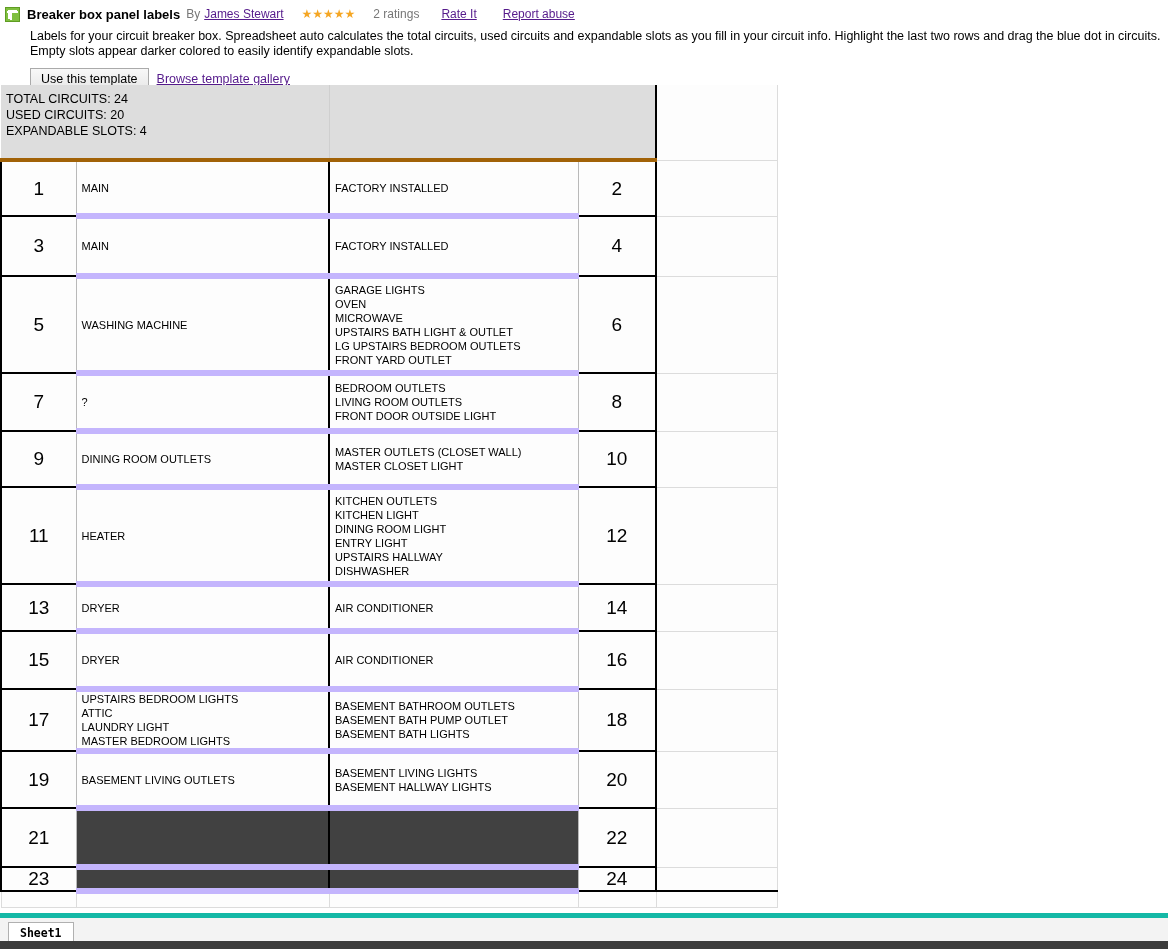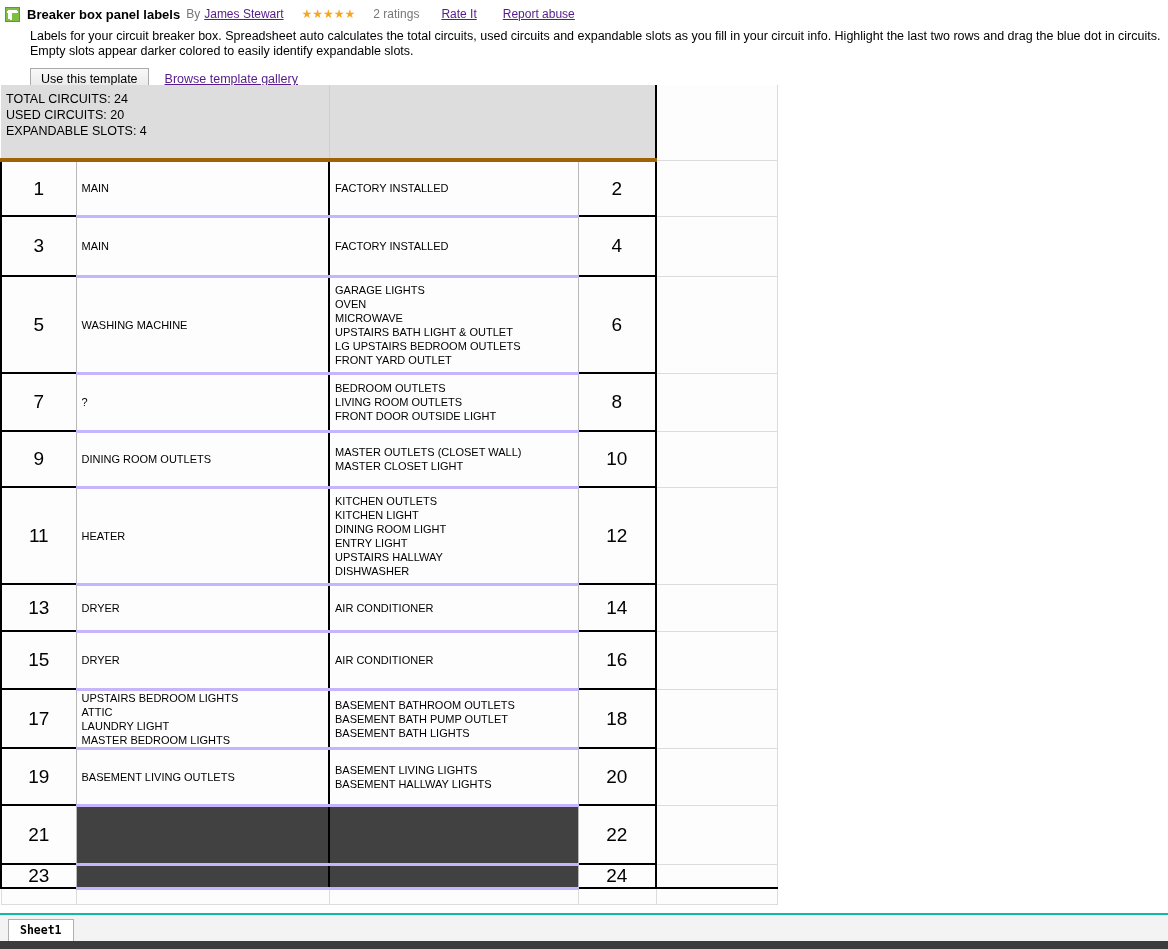--- a/index.html
+++ b/index.html
@@ -101,21 +101,21 @@
     font-family: "Liberation Sans", sans-serif;
     font-size: 12.5px;
     color: #000;
     background: linear-gradient(to bottom, #f8f8f8, #e8e8e8);
     border: 1px solid #aaaaaa;
     padding: 3px 10px;
     cursor: pointer;
     line-height: 14px;
   }
   .gallery-link {
-    margin-left: 16px;
+    margin-left: 8px;
     font-size: 12.5px;
     color: #551a8b;
     text-decoration: underline;
     cursor: pointer;
   }
 
   
   #sheet-area {
     position: absolute;
     top: 85px; left: 0;
@@ -175,21 +175,21 @@
   tr.data td.numright {
     text-align: center;
     font-size: 19px;
     color: #000;
     border-left: 1px solid #b9b9b9;
     border-right: 2px solid #000;
     border-bottom: 2px solid #000;
   }
   tr.data td.desccell {
     padding: 0 0 0 5px;
-    border-bottom: 3px solid #c4b5fd;
+    border-bottom: 6px solid #c4b5fd;
   }
   tr.data td.desccell.left-of-mid { border-right: 2px solid #000; }
   tr.data td.pad {
     background: #fdfdfd;
     border-bottom: 1px solid #dcdcdc;
     border-right: 1px solid #dcdcdc;
   }
   .cell-lines {
     font-size: 11px;
     line-height: 14px;
@@ -205,21 +205,21 @@
     border-right: 1px solid #dcdcdc;
   }
   tr.lastblank td.lb1 { border-left: 1px solid #dcdcdc; }
 
   
   #bottom-bar {
     position: absolute;
     left: 0; top: 913px;
     width: 1168px; height: 36px;
     background: #f3f3f3;
-    border-top: 2px solid #14b8a6;
+    border-top: 5px solid #14b8a6;
   }
   .sheet-tab {
     position: absolute;
     left: 8px; top: 4px;
     background: #ffffff;
     border: 1px solid #b0b0b0;
     border-bottom: none;
     padding: 3px 11px 4px 11px;
     font-size: 11.5px;
     font-weight: bold;

